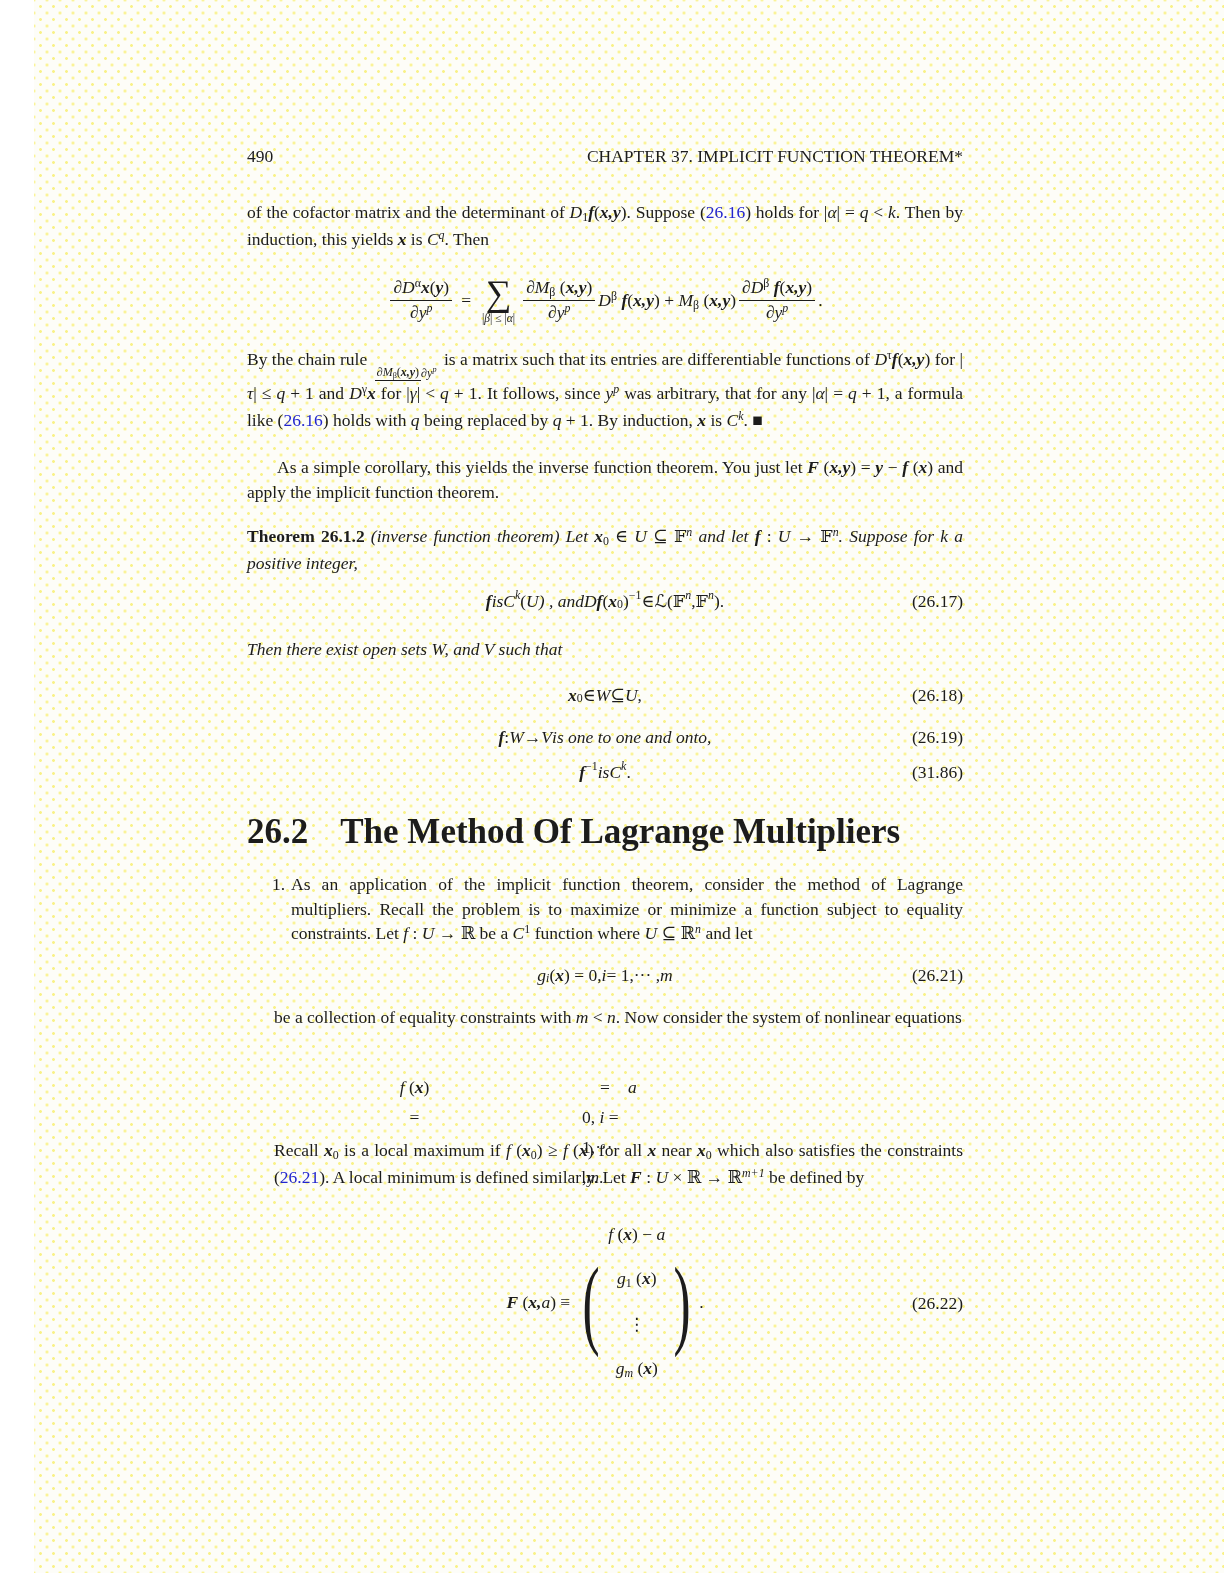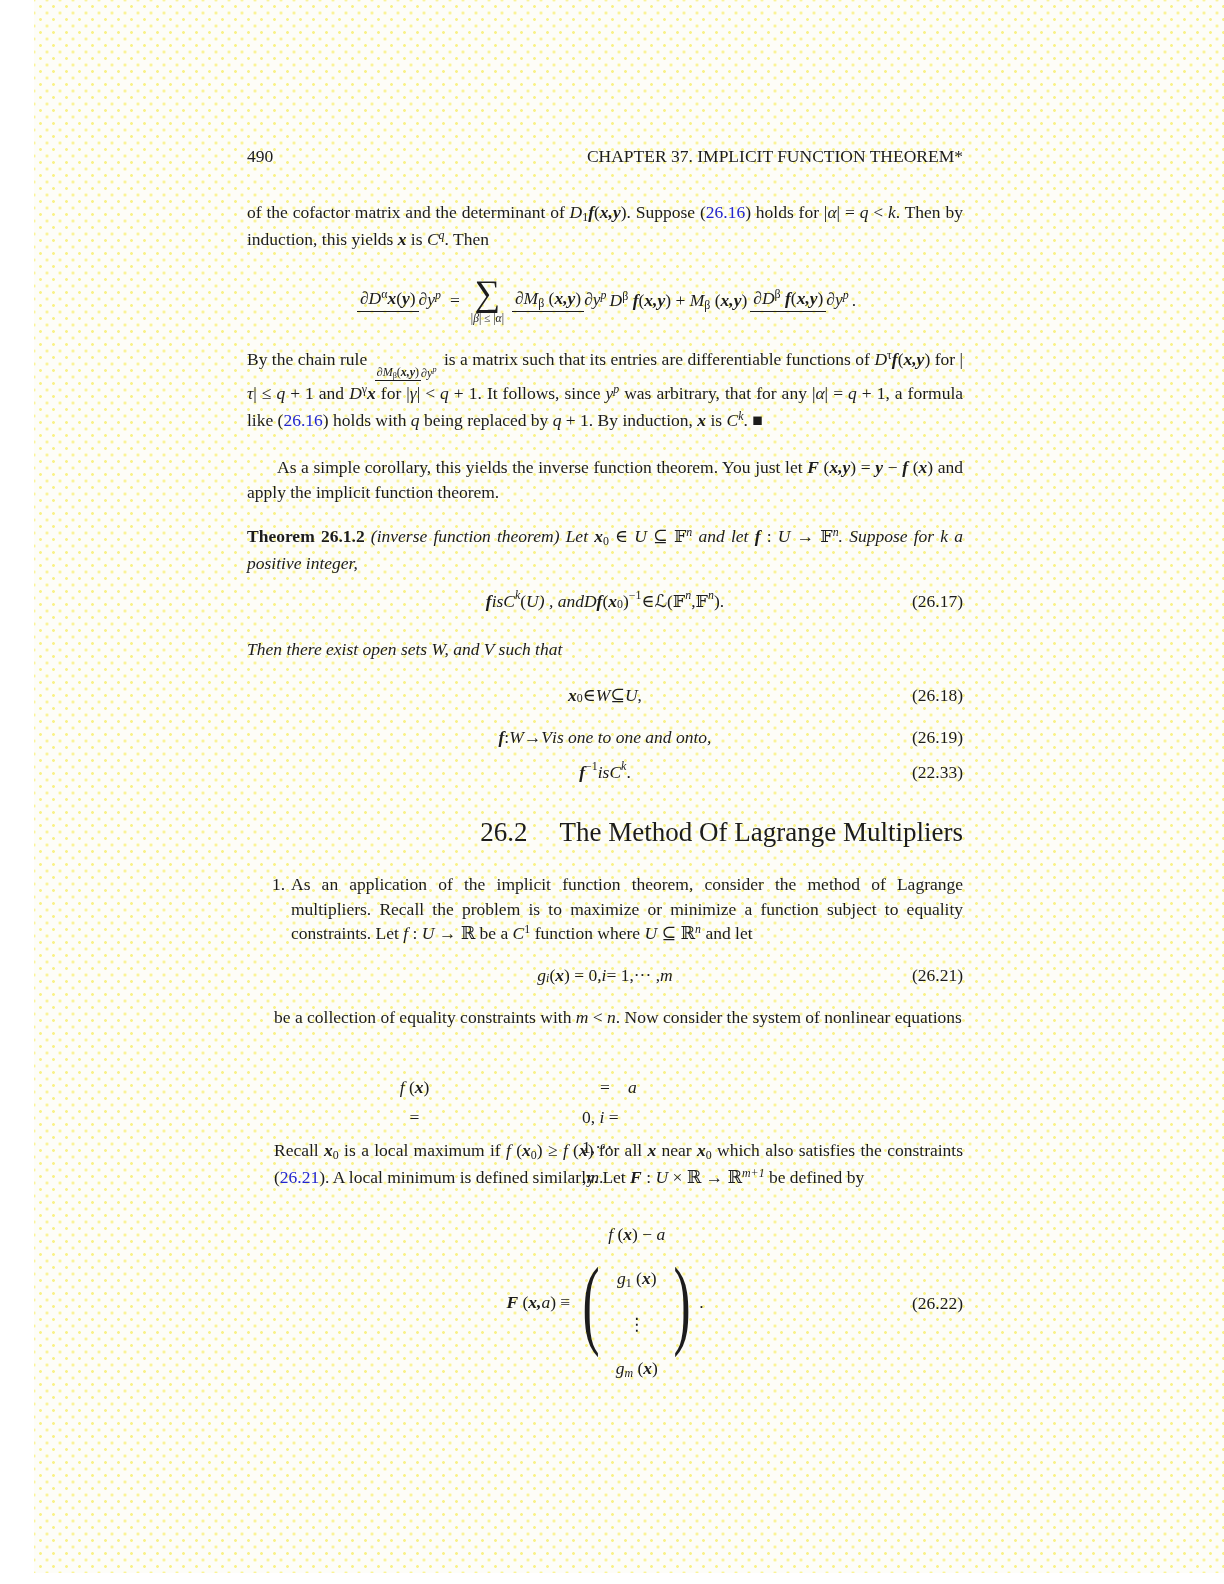--- a/index.html
+++ b/index.html
@@ -22,35 +22,35 @@
   .blk{left:213px;width:716px;}
   .j{text-align:justify;line-height:24.5px;}
   .it{font-style:italic;}
   .bf{font-weight:bold;}
   .bi{font-weight:bold;font-style:italic;}
   .sup{font-size:68%;position:relative;top:-0.5em;}
   .sub{font-size:68%;position:relative;top:0.28em;}
   .lk{color:#2326cd;cursor:pointer;}
   .runhead{display:flex;justify-content:space-between;font-size:17.5px;}
   
-  .frac{display:inline-flex;flex-direction:row;
+  .frac{display:inline-flex;flex-direction:column;align-items:center;
         vertical-align:middle;margin:0 3px;line-height:1.25;}
   .frac .num{border-bottom:1.4px solid currentColor;padding:0 3px 1px;}
   .frac .den{padding-top:1px;}
   .ifrac{display:inline-flex;flex-direction:row;align-items:center;
          vertical-align:-0.9em;margin:0 3px;line-height:1.15;font-size:12px;}
   .ifrac .num{border-bottom:1px solid currentColor;padding:0 2px 0.5px;}
   
   .eqline{display:flex;align-items:center;justify-content:center;}
   .eqn{position:absolute;right:0;top:50%;transform:translateY(-50%);}
   .sum{display:inline-flex;flex-direction:column;align-items:center;margin:0 5px;}
   .sum .sym{font-size:36px;line-height:0.95;}
   .sum .lim{font-size:11.5px;margin-top:1px;}
   
-  .sec{font-weight:normal;font-size:27px;line-height:32px;text-align:right;}
+  .sec{font-weight:bold;font-size:35px;line-height:32px;}
   .sec .secnum{margin-right:32px;}
   
   .li{display:flex;}
   .li .mark{width:44px;flex:0 0 44px;padding-left:25px;box-sizing:border-box;line-height:24.5px;}
   .li .litext{width:672px;}
   
   .alrow{display:grid;grid-template-columns:1fr 46px 1fr;width:716px;line-height:30px;}
   .alrow .lhs{text-align:center;}
   .alrow .rel{text-align:center;}
   .alrow .rhs{text-align:left;}
@@ -166,21 +166,21 @@
 
   <div class="abs blk" style="top:758px;height:28px;">
     <div class="eqline" style="height:28px;">
         <span class="bi">f</span>
         <span class="sup">−1</span>
         <span class="it"> is </span>
         <span class="it">C</span>
         <span class="sup it">k</span>
         <span>.</span>
       </div>
-    <span class="eqn">(22.33)</span>
+    <span class="eqn">(31.86)</span>
   </div>
 
   <div class="abs blk sec" style="top:816px;">
     <span class="secnum">26.2</span><span>The Method Of Lagrange Multipliers</span>
   </div>
 
   <div class="abs blk li" style="top:872px;">
     <span class="mark">1.</span>
     <div class="litext j"><span>As an application of the implicit function theorem, consider the method of Lagrange multipliers. Recall the problem is to maximize or minimize a function subject to equality constraints. Let </span><span class="it">f</span><span> : </span><span class="it">U</span><span> → ℝ be a </span><span class="it">C</span><span class="sup">1</span><span> function where </span><span class="it">U</span><span> ⊆ ℝ</span><span class="sup it">n</span><span> and let</span></div>
   </div>

